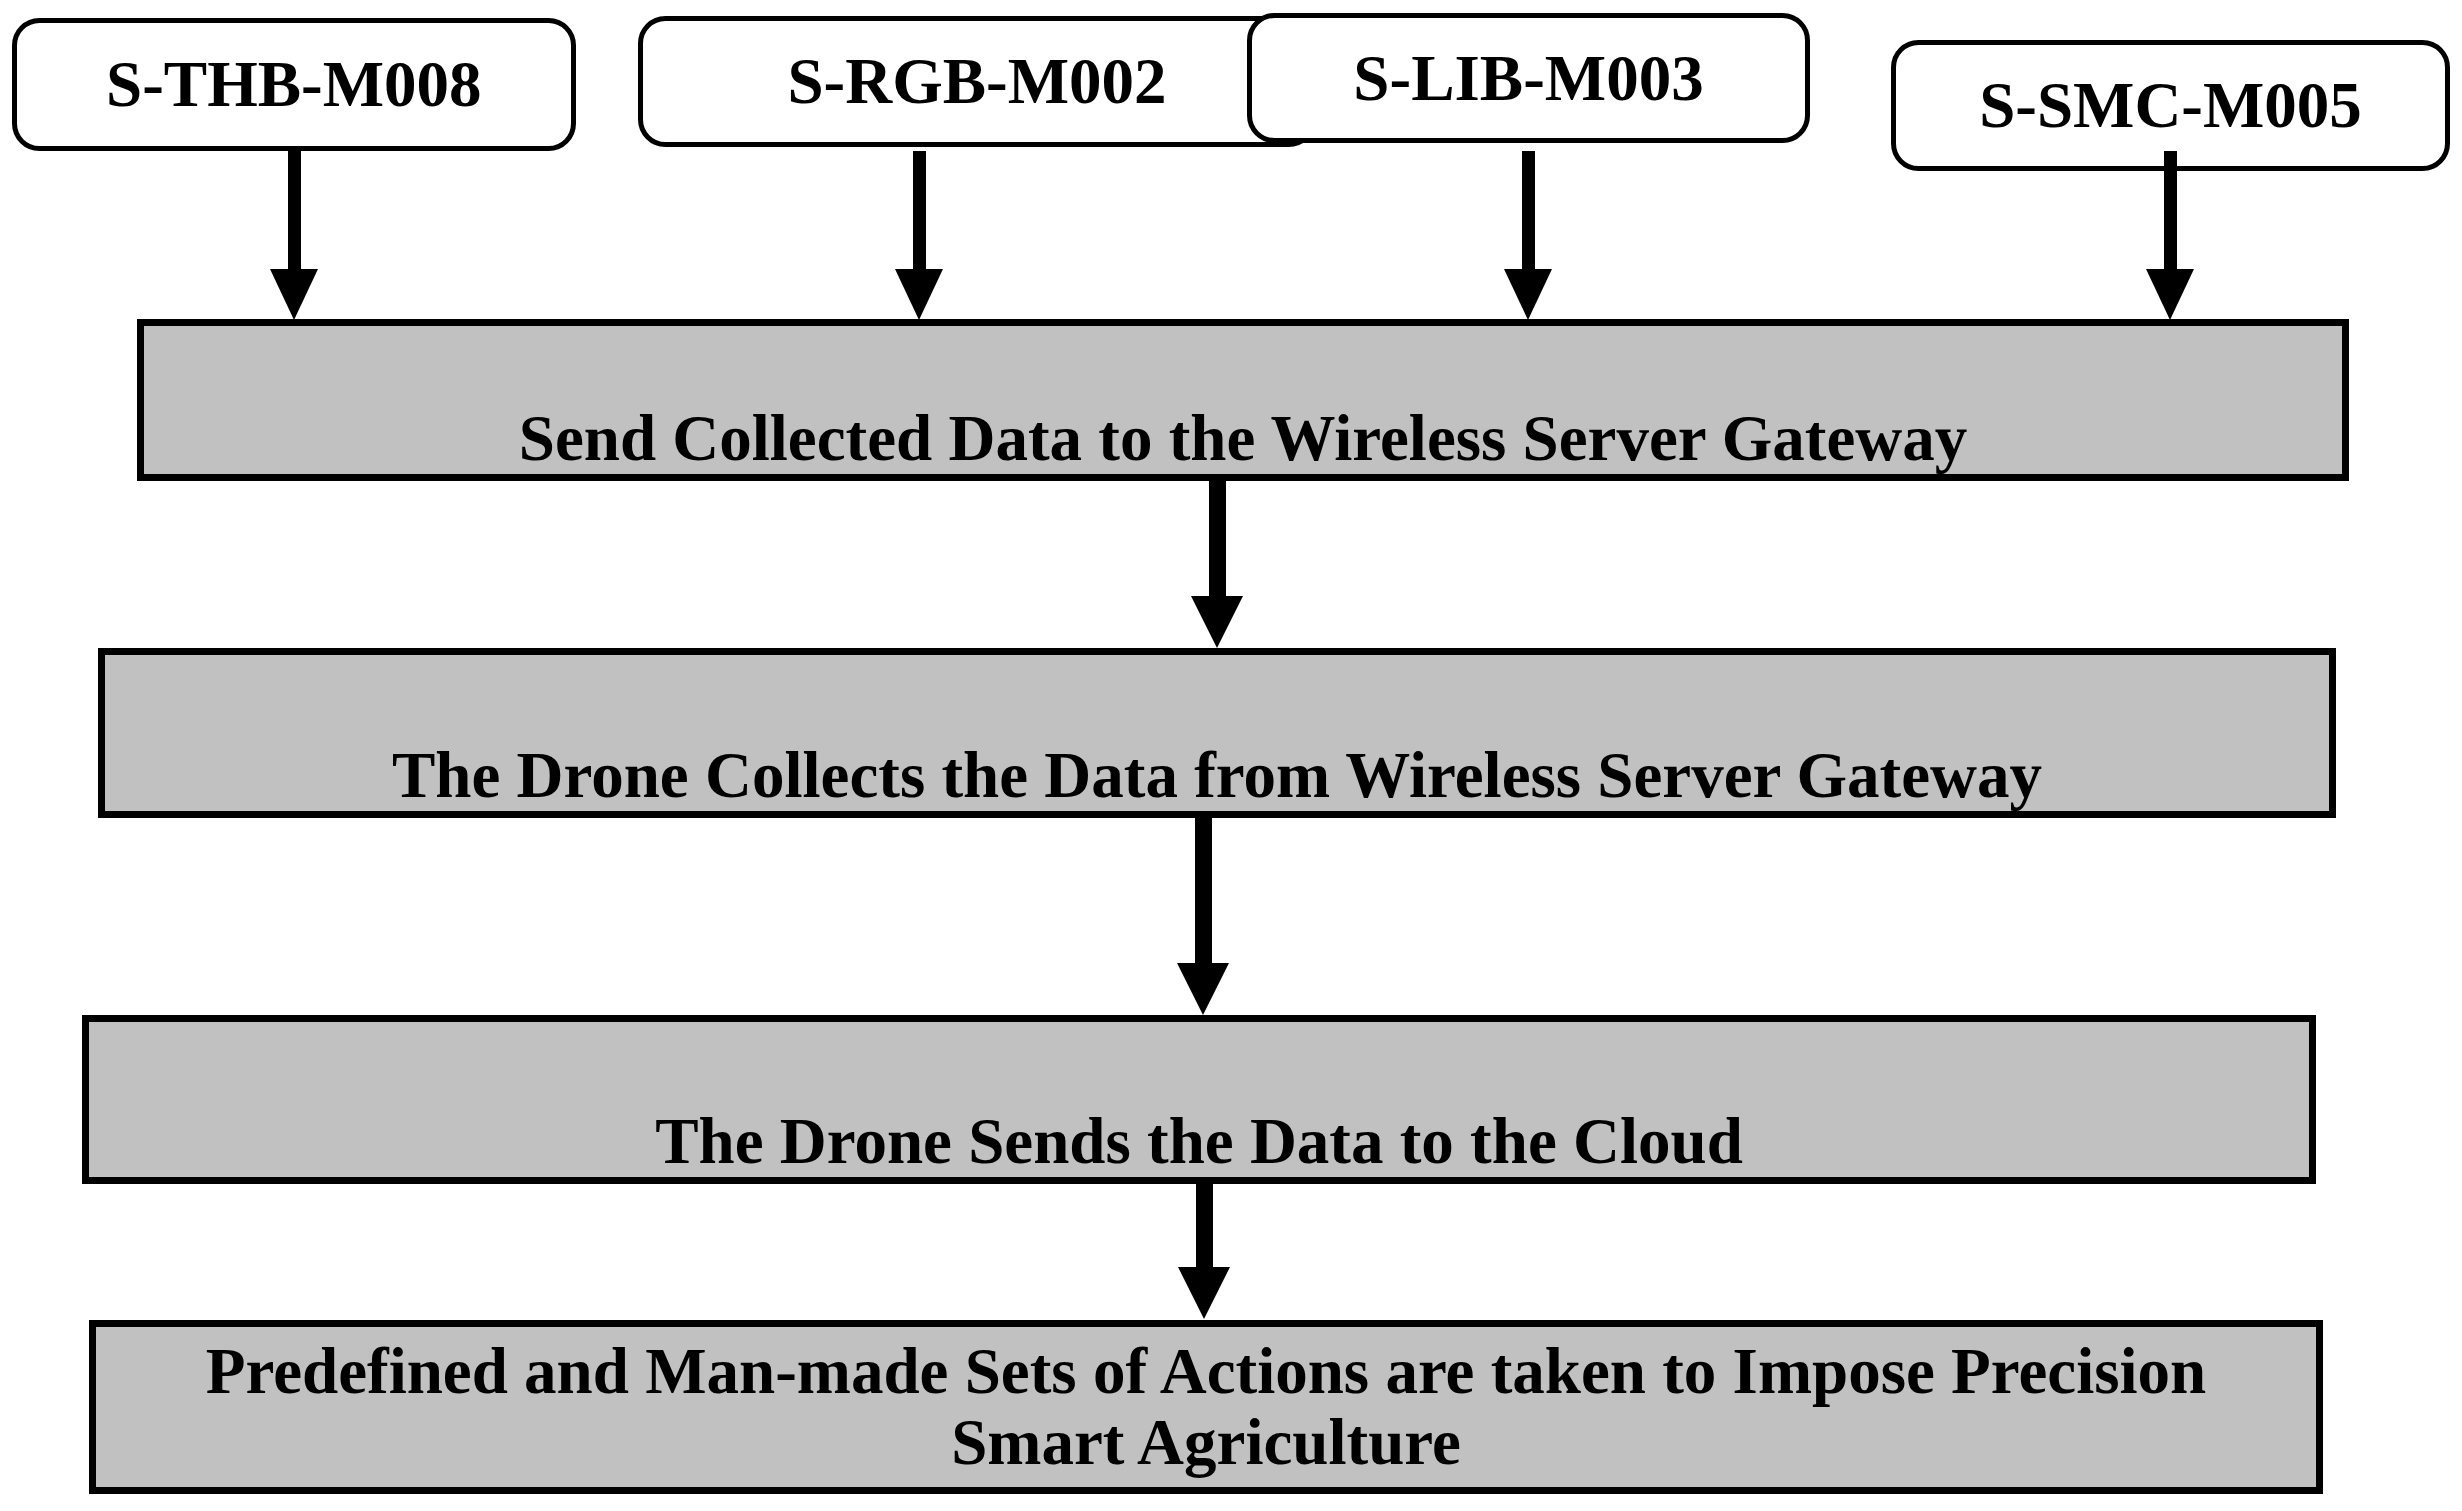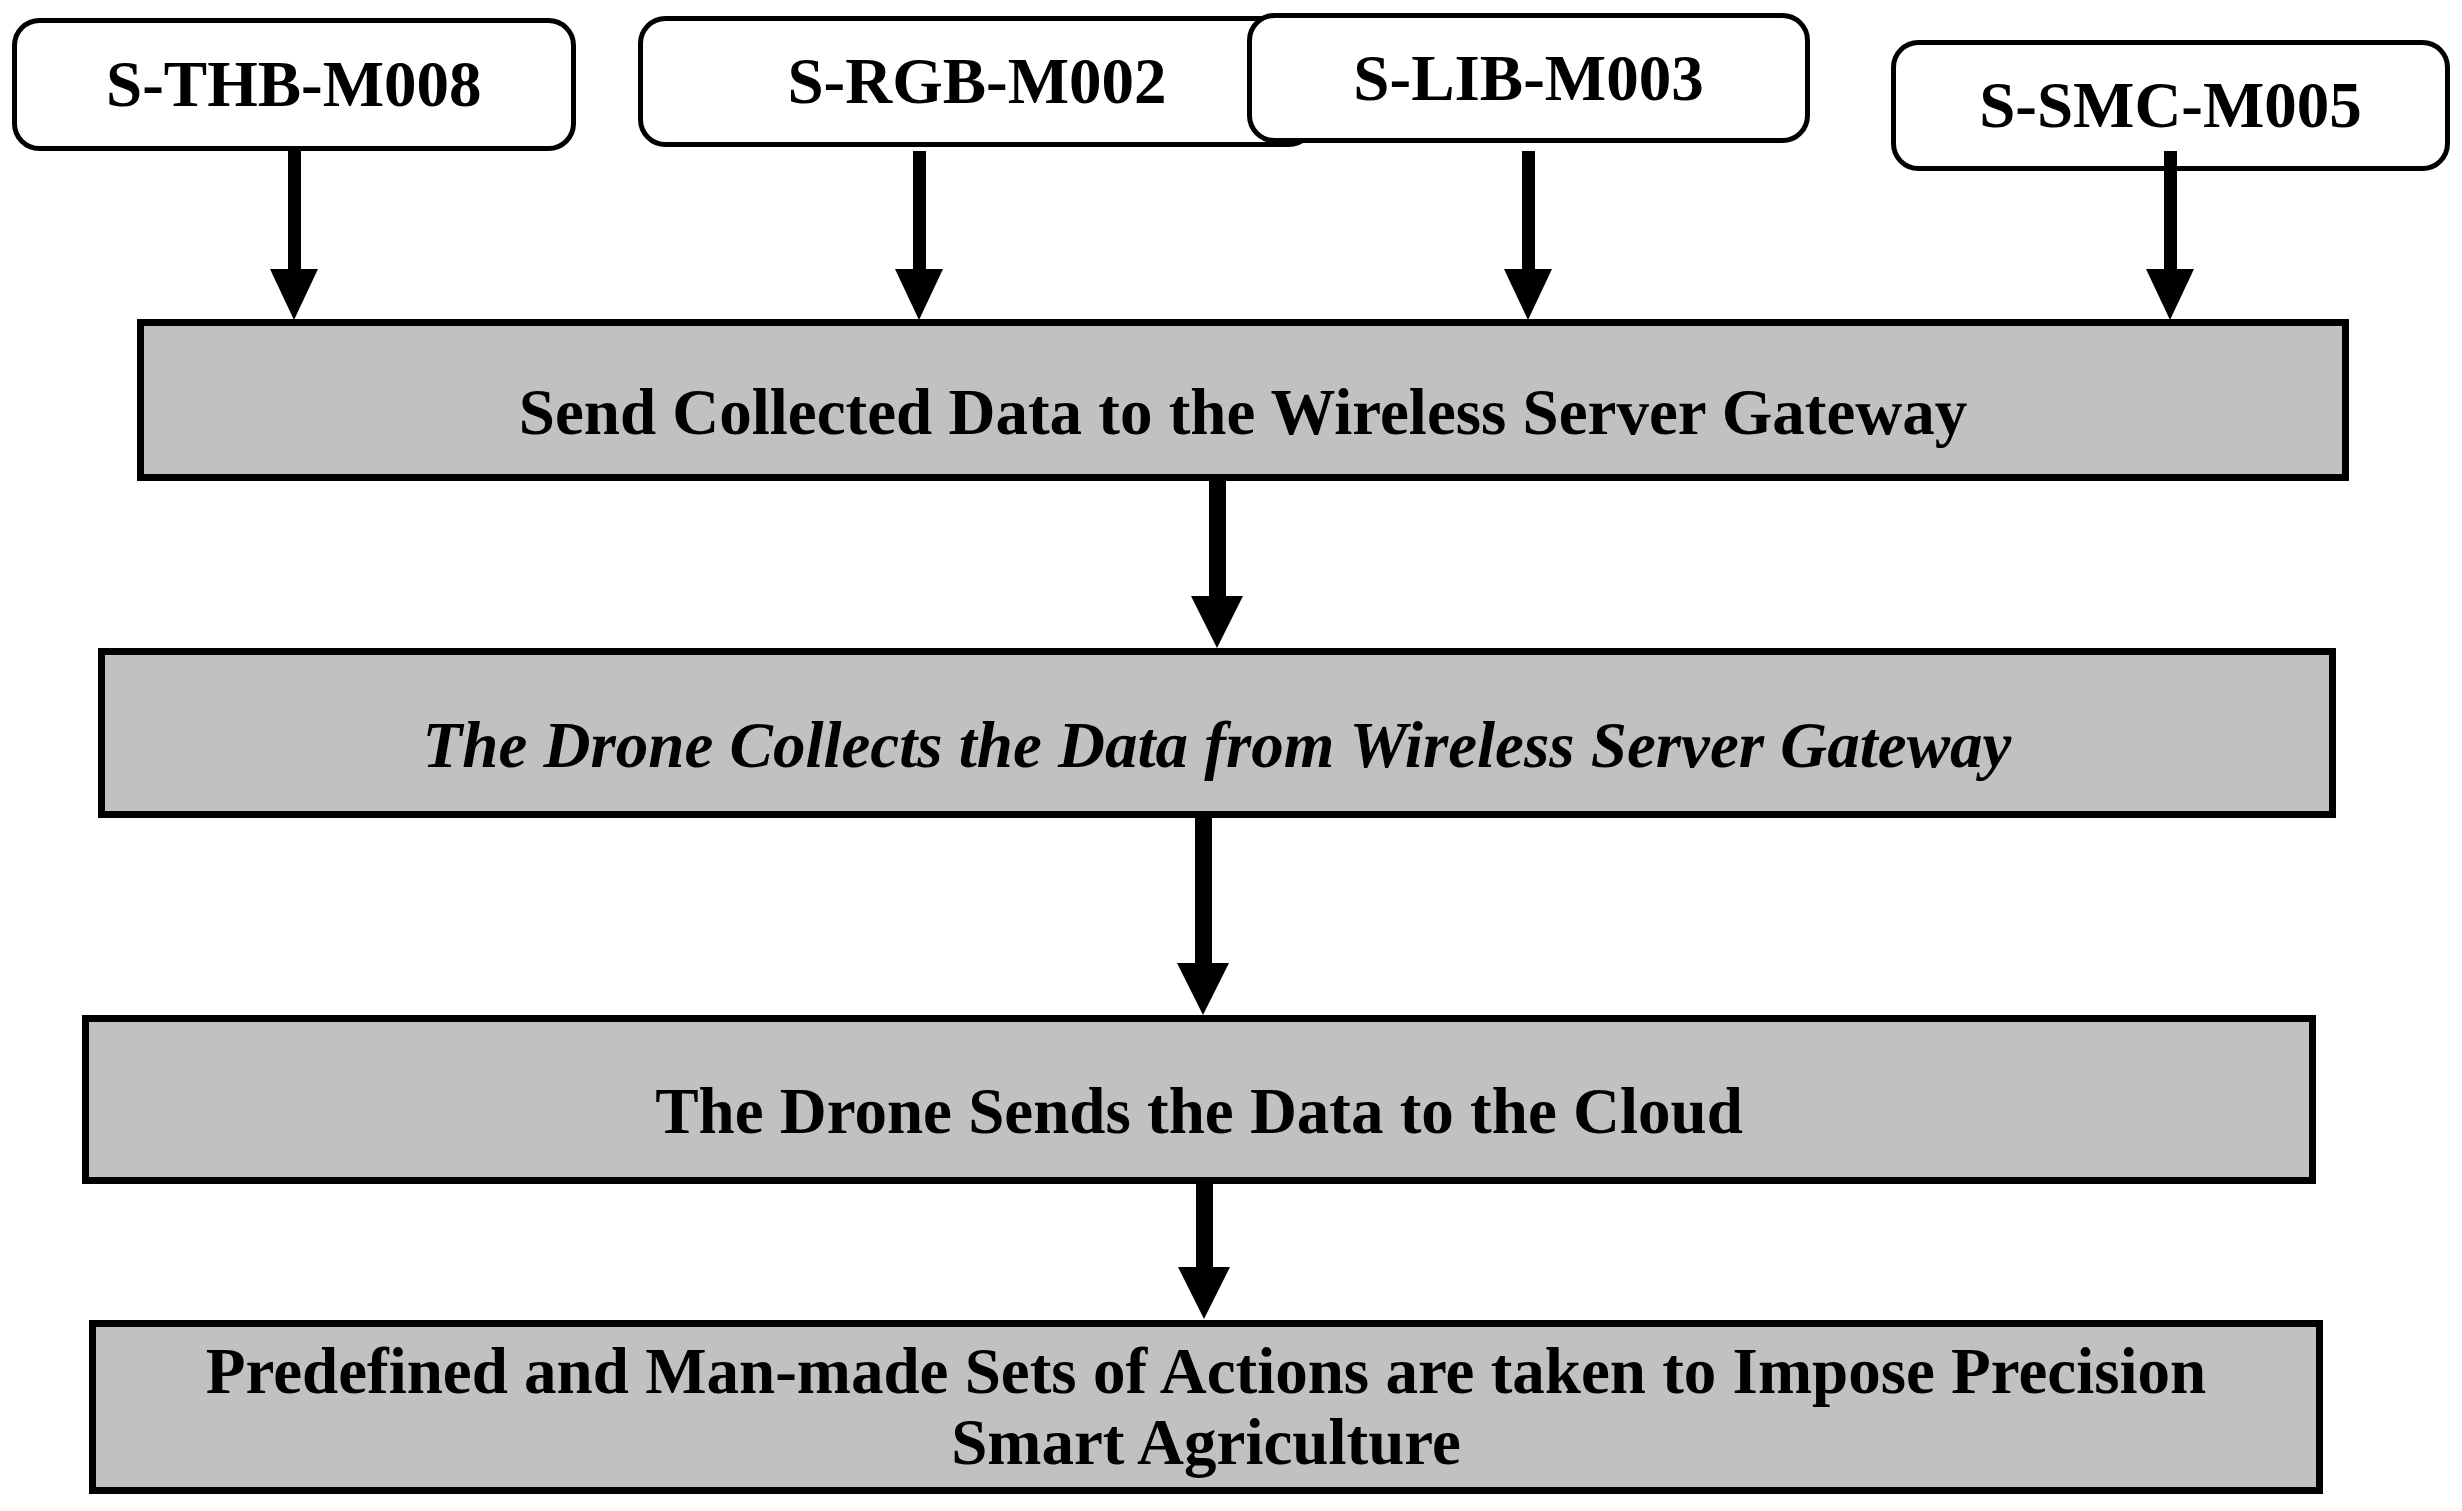--- a/index.html
+++ b/index.html
@@ -40,29 +40,29 @@
   .sensor.n4{left:1891px;top:14.4px; width:559px; height:131px;margin-top:26px;}
 
   
   .step{
     position:absolute;
     box-sizing:border-box;
     background:var(--step-fill);
     border:7.2px solid var(--outline);
     display:flex;
     justify-content:center;
-    align-items:center;
+    align-items:flex-end;
     padding-top:25px;
     font-size:65px;
     line-height:1.1;
     text-align:center;
   }
   .step .label{white-space:nowrap;}
   .step.s1{left:137px;top:319px; width:2212px;height:162px;}
-  .step.s2{left:98px;top:648px; width:2238px;height:170px;font-style:italic;}
+  .step.s2{left:98px;top:648px; width:2238px;height:170px;}
   .step.s3{left:82px;top:1015px;width:2234px;height:169px;}
   .step.s4{left:89px;top:1320px;width:2234px;height:174px;align-items:center;padding-top:0;}
   .step.s4 .label{white-space:normal;max-width:2159px;}
 
   
   .arrow{
     position:absolute;
     display:flex;
     flex-direction:column;
     align-items:center;

